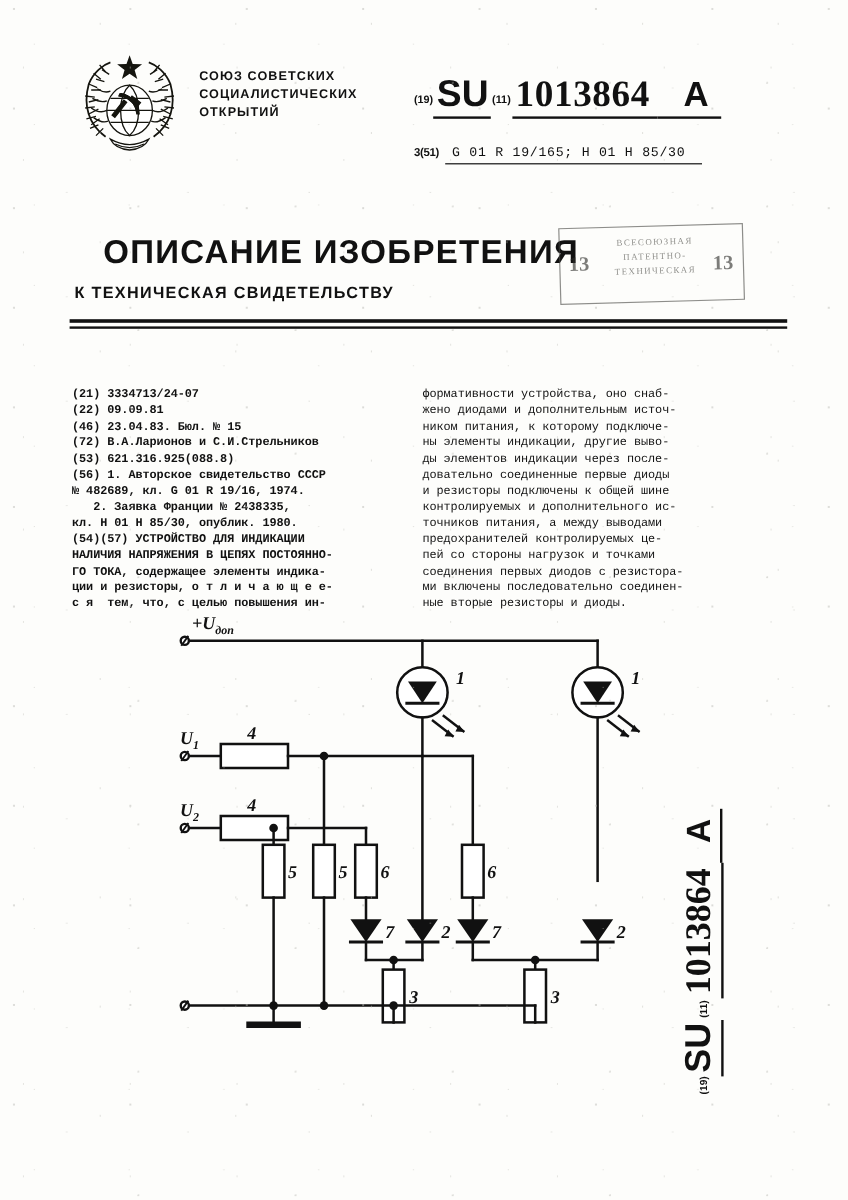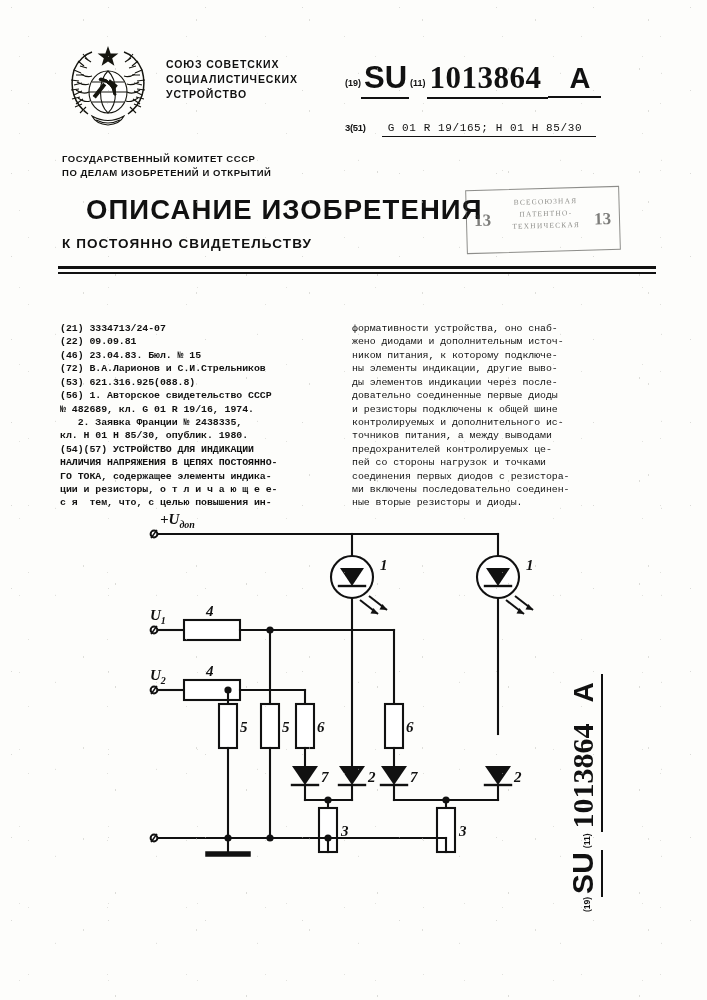--- a/index.html
+++ b/index.html
@@ -53,21 +53,21 @@
   }
   .numline .kind{
     font-size:29px;font-weight:bold;
     border-bottom:2.5px solid #111;padding:0 10px 1px 22px;
   }
 
   .ipcline{position:absolute;left:345px;top:122px;display:flex;align-items:baseline;}
   .ipcline .pfx{font-size:9.5px;font-weight:bold;letter-spacing:-.3px;}
   .ipcline .ipc{
     font-family:"Liberation Mono",monospace;
-    font-size:11px;letter-spacing:.6px;margin-left:16px;
+    font-size:11px;letter-spacing:.6px;margin-left:5px;
     border-bottom:1.6px solid #111;padding:0 14px 2px 6px;
   }
 
   
   .committee{
     position:absolute;left:62px;top:152px;
     font-size:9.5px;font-weight:bold;line-height:1.5;letter-spacing:.55px;
   }
 
   
@@ -187,43 +187,39 @@
         <rect x="48" y="38" width="9" height="4" transform="rotate(38 48 38)"></rect>
       </g>
 
       <path d="M46 4 l2.6 7.4 7.8 .2 -6.2 4.7 2.2 7.5 -6.4 -4.4 -6.4 4.4 2.2 -7.5 -6.2 -4.7 7.8 -.2Z" fill="#15150f"></path>
     </svg>
   </div>
 
   <div class="ussr-lines">
     <div>СОЮЗ СОВЕТСКИХ</div>
     <div>СОЦИАЛИСТИЧЕСКИХ</div>
-    <div>УСТРОЙСТВО</div>
+    <div>ОТКРЫТИЙ</div>
   </div>
 
   <div class="numline">
     <span class="pfx">(19)</span>
     <span class="su">SU</span>
     <span class="pfx2">(11)</span>
     <span class="digits">1013864</span>
     <span class="kind">A</span>
   </div>
 
   <div class="ipcline">
     <span class="pfx">3(51)</span>
     <span class="ipc">G 01 R 19/165;  H 01 H 85/30</span>
   </div>
 
-  <div class="committee">
-    <div>ГОСУДАРСТВЕННЫЙ КОМИТЕТ СССР</div>
-    <div>ПО ДЕЛАМ ИЗОБРЕТЕНИЙ И ОТКРЫТИЙ</div>
-  </div>
 
   <div class="bigtitle">ОПИСАНИЕ ИЗОБРЕТЕНИЯ</div>
-  <div class="subtitle">К ПОСТОЯННО СВИДЕТЕЛЬСТВУ</div>
+  <div class="subtitle">К ТЕХНИЧЕСКАЯ СВИДЕТЕЛЬСТВУ</div>
 
   <div class="stamp">
     <span class="snum l">13</span>
     <span class="snum r">13</span>
     <div class="stxt">
       <div>ВСЕСОЮЗНАЯ</div>
       <div>ПАТЕНТНО-</div>
       <div>ТЕХНИЧЕСКАЯ</div>
     </div>
   </div>

